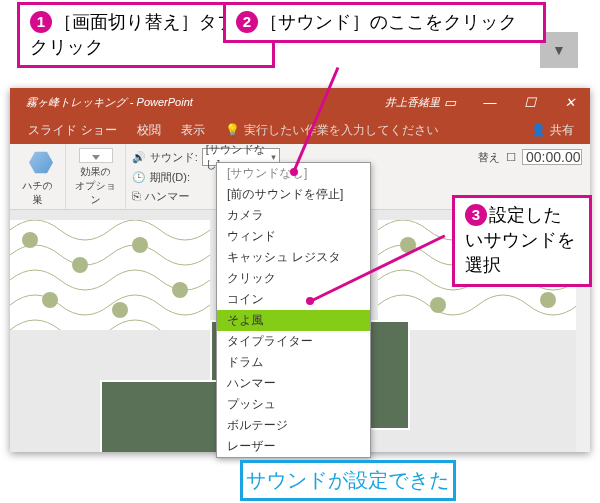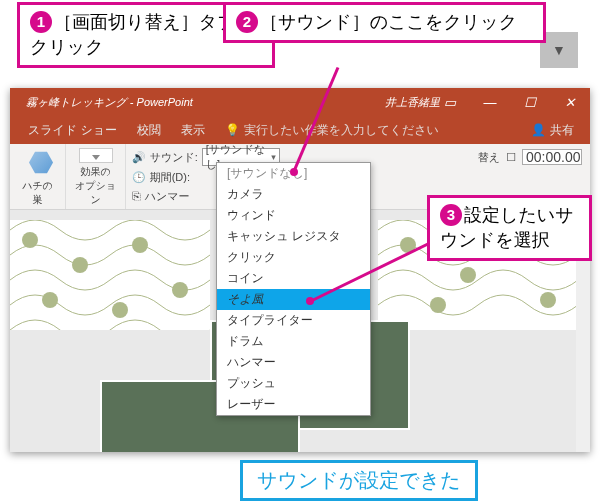--- a/index.html
+++ b/index.html
@@ -3,23 +3,23 @@
 <meta charset="utf-8">
 <style>
   * { box-sizing: border-box; margin: 0; padding: 0; }
   body { width: 600px; height: 503px; font-family: "Meiryo", "Yu Gothic", sans-serif; background: #fff; position: relative; overflow: hidden; }
 
   
   .callout { position: absolute; border: 3px solid #d60a8c; background: #fff; padding: 5px 10px; font-size: 18px; line-height: 1.4; z-index: 50; }
   .callout .num { display: inline-block; width: 22px; height: 22px; border-radius: 50%; background: #d60a8c; color: #fff; font-weight: bold; text-align: center; line-height: 22px; font-size: 15px; margin-right: 2px; vertical-align: 1px; }
   .callout.c1 { left: 17px; top: 2px; width: 258px; }
   .callout.c2 { left: 223px; top: 2px; width: 323px; }
-  .callout.c3 { right: 8px; top: 195px; width: 165px; }
-
-  .result { position: absolute; left: 240px; top: 460px; border: 3px solid #19a3e0; background: #fff; color: #19a3e0; font-size: 20px; padding: 4px 14px; z-index: 50; }
+  .callout.c3 { right: 8px; top: 195px; width: 140px; }
+
+  .result { position: absolute; left: 240px; top: 460px; border: 3px solid #19a3e0; background: #fff; color: #19a3e0; font-size: 20px; padding: 4px 3px; z-index: 50; }
 
   .arrow-btn { position: absolute; right: 22px; top: 32px; width: 38px; height: 36px; background: #c0c0c0; display: flex; align-items: center; justify-content: center; color: #555; font-size: 14px; z-index: 40; }
 
   
   .pp { position: absolute; left: 10px; top: 88px; width: 580px; height: 364px; background: #fff; box-shadow: 0 2px 8px rgba(0,0,0,0.4); }
   .titlebar { height: 28px; background: #b7472a; color: #fff; display: flex; align-items: center; font-size: 11px; position: relative; font-style: italic; }
   .titlebar .title { margin-left: 16px; }
   .titlebar .user { position: absolute; right: 150px; }
   .titlebar .wbtn { position: absolute; width: 40px; height: 28px; display: flex; align-items: center; justify-content: center; font-size: 13px; }
   .titlebar .wbtn.ribmin { right: 120px; }
@@ -45,21 +45,21 @@
   .sound-box .ch{ font-size:9px; color:#666; }
   .timing-side { padding:4px 8px; font-size:11px; }
   .timing-side .hdr{ color:#888; margin-bottom:6px;}
   .timing-side .trow{ display:flex; align-items:center; gap:6px; height:18px;}
   .timebox{ width:60px; height:16px; border:1px solid #aaa; background:#fff; font-size:14px; padding:0 3px; display:flex; align-items:center;}
 
   
   .dropdown { position:absolute; left:206px; top:18px; width:155px; background:#fff; border:1px solid #999; box-shadow:1px 2px 6px rgba(0,0,0,.3); z-index:30; font-size:12px; }
   .dropdown .ditem { padding:2px 10px; color:#333; }
   .dropdown .ditem.header { color:#888; }
-  .dropdown .ditem.hl { background:#0ea5e9;font-style:italic; }
+  .dropdown .ditem.hl { background:#84cc16; }
 
   
   .slidearea { position:absolute; left:0; top:122px; right:0; bottom:0; background:#e9e9e9; overflow:hidden; }
   .pat { position:absolute; width:200px; height:110px; background:#fff; }
   .pat.l { left:0; top:10px; }
   .pat.r { right:12px; top:10px; }
   .pat svg { width:100%; height:100%; }
   .gbox { position:absolute; width:200px; height:110px; background:#5a7158; border:2px solid #fff; }
   .gbox.b1 { left:90px; top:170px; }
   .gbox.b2 { left:200px; top:110px; }
@@ -162,30 +162,32 @@
         <span>替え</span>
         <span>☐</span>
         <div class="timebox">
             <span>00:00.00</span>
           </div>
       </div>
     </div>
 
     <div class="dropdown" id="dd">
         <div class="ditem header">[サウンドなし]</div>
+        <div class="ditem ">[前のサウンドを停止]</div>
         <div class="ditem ">カメラ</div>
         <div class="ditem ">ウィンド</div>
         <div class="ditem ">キャッシュ レジスタ</div>
         <div class="ditem ">クリック</div>
         <div class="ditem ">コイン</div>
         <div class="ditem hl">そよ風</div>
         <div class="ditem ">タイプライター</div>
         <div class="ditem ">ドラム</div>
         <div class="ditem ">ハンマー</div>
         <div class="ditem ">プッシュ</div>
+        <div class="ditem ">ボルテージ</div>
         <div class="ditem ">レーザー</div>
       </div>
   </div>
 
   <div class="slidearea">
     <div class="pat l">
       <svg viewBox="0 0 200 110">
           <rect width="200" height="110" fill="#fff"></rect>
         <g stroke="#aeb98a" stroke-width="1" fill="none">
           <path d="M0,10 Q25,-10 50,10 T100,10 T150,10 T200,10"></path>

